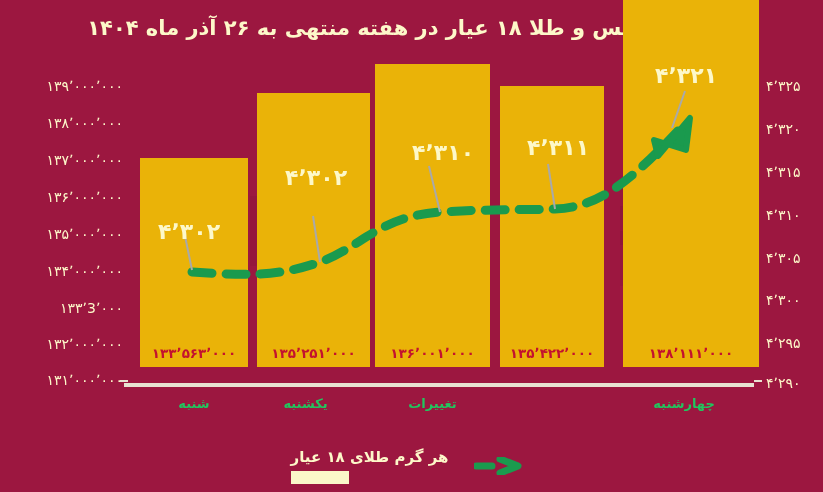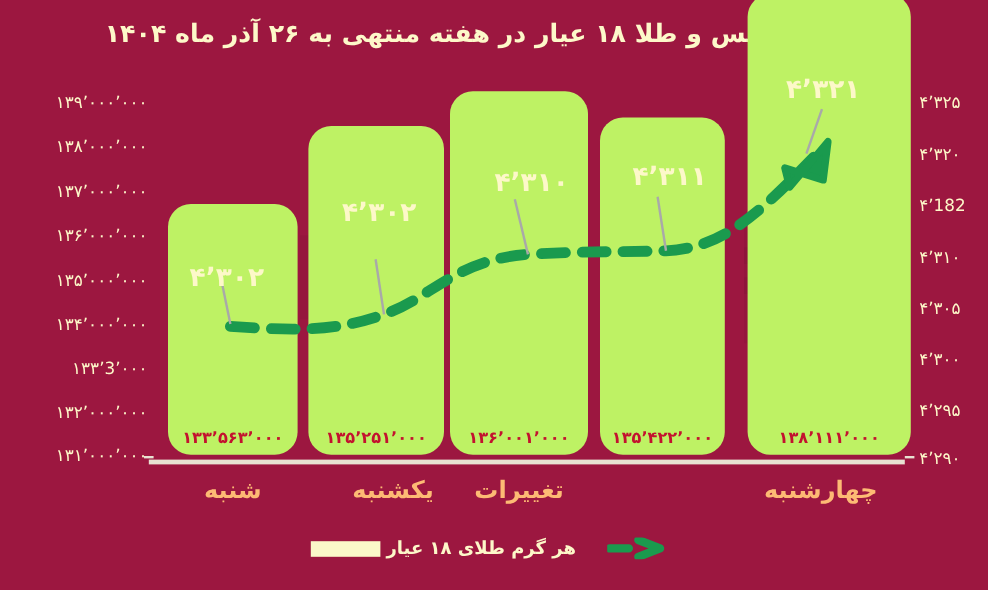--- a/index.html
+++ b/index.html
@@ -65,23 +65,22 @@
   .tick-mark {
     position: absolute;
     width: 8px;
     height: 2px;
     background: #e8e2d2;
   }
 
   
   .bar {
     position: absolute;
-    background: #bef264;
-    bottom: 4px;
-    border-radius: 19px;
+    background: #eab308;
+    bottom: 16px;
   }
   .bar-value {
     position: absolute;
     bottom: 6px;
     width: 100%;
     text-align: center;
     color: #c3122f;
     font-size: 13.5px;
     font-weight: bold;
     direction: ltr;
@@ -97,22 +96,22 @@
     font-weight: bold;
     white-space: nowrap;
     direction: ltr;
     unicode-bidi: isolate;
   }
 
   
   .cat-label {
     position: absolute;
     top: 396px;
-    color: #fdba74;
-    font-size: 20px;
+    color: #22c55e;
+    font-size: 13px;
     font-weight: bold;
     text-align: center;
     direction: rtl;
     white-space: nowrap;
   }
 
   
   #legend {
     position: absolute;
     left: 0;
@@ -120,22 +119,22 @@
     width: 823px;
     display: flex;
     flex-direction: row-reverse;
     justify-content: center;
     align-items: center;
     gap: 26px;
     direction: rtl;
   }
   .legend-item {
     display: flex;
-    flex-direction: row;
-    align-items: center;
+    flex-direction: column;
+    align-items: flex-end;
     gap: 5px;
   }
   .legend-text {
     color: #fdf8c9;
     font-size: 15px;
     font-weight: bold;
     direction: rtl;
     white-space: nowrap;
   }
   .legend-swatch-bar {
@@ -164,21 +163,21 @@
   <div class="axis-label axis-left" style="top:152px">۱۳۷٬۰۰۰٬۰۰۰</div>
   <div class="axis-label axis-left" style="top:189px">۱۳۶٬۰۰۰٬۰۰۰</div>
   <div class="axis-label axis-left" style="top:226px">۱۳۵٬۰۰۰٬۰۰۰</div>
   <div class="axis-label axis-left" style="top:263px">۱۳۴٬۰۰۰٬۰۰۰</div>
   <div class="axis-label axis-left" style="top:300px">۱۳۳٬3٬۰۰۰</div>
   <div class="axis-label axis-left" style="top:336px">۱۳۲٬۰۰۰٬۰۰۰</div>
   <div class="axis-label axis-left" style="top:372px">۱۳۱٬۰۰۰٬۰۰۰</div>
 
   <div class="axis-label axis-right" style="top:78px">۴٬۳۲۵</div>
   <div class="axis-label axis-right" style="top:121px">۴٬۳۲۰</div>
-  <div class="axis-label axis-right" style="top:164px">۴٬182</div>
+  <div class="axis-label axis-right" style="top:164px">۴٬۳۱۵</div>
   <div class="axis-label axis-right" style="top:207px">۴٬۳۱۰</div>
   <div class="axis-label axis-right" style="top:250px">۴٬۳۰۵</div>
   <div class="axis-label axis-right" style="top:292px">۴٬۳۰۰</div>
   <div class="axis-label axis-right" style="top:335px">۴٬۲۹۵</div>
   <div class="axis-label axis-right" style="top:375px">۴٬۲۹۰</div>
 
   <div class="tick-mark" style="left:120px; top:380px"></div>
   <div class="tick-mark" style="left:754px; top:380px"></div>
 
   <div id="plot-area">
@@ -230,21 +229,21 @@
 
   <div class="line-label" style="left:158px; top:219px">۴٬۳۰۲</div>
   <div class="line-label" style="left:285px; top:165px">۴٬۳۰۲</div>
   <div class="line-label" style="left:412px; top:140px">۴٬۳۱۰</div>
   <div class="line-label" style="left:527px; top:135px">۴٬۳۱۱</div>
   <div class="line-label" style="left:655px; top:63px">۴٬۳۲۱</div>
 
   <div id="axis-baseline"></div>
 
   <div class="cat-label" style="left:140px; width:108px">شنبه</div>
-  <div class="cat-label" style="left:271px; width:113px">یکشنبه</div>
+  <div class="cat-label" style="left:249px; width:113px">یکشنبه</div>
   <div class="cat-label" style="left:375px; width:115px">تغییرات</div>
   <div class="cat-label" style="left:623px; width:122px">چهارشنبه</div>
 
   <div id="legend">
 
     <div class="legend-item">
       <span class="legend-text">هر گرم طلای ۱۸ عیار</span>
       <span class="legend-swatch-bar"></span>
     </div>
 

